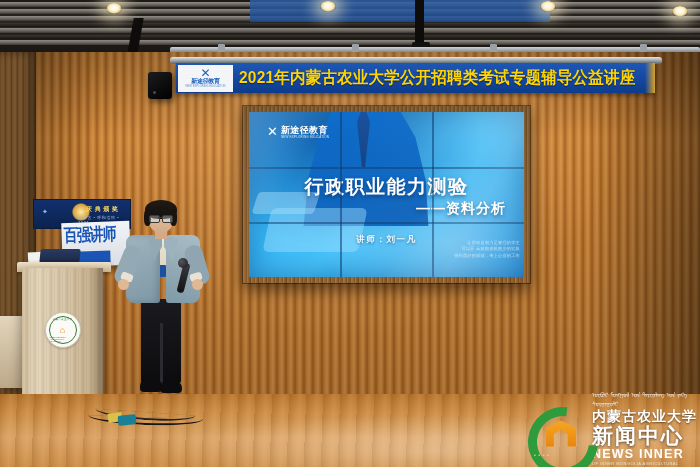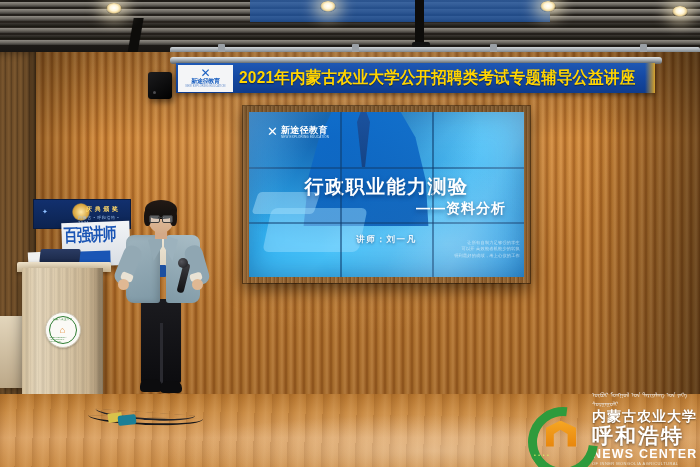--- a/index.html
+++ b/index.html
@@ -380,19 +380,19 @@
 
   <div class="watermark">
     <div class="wm-logo">
       <div class="wm-ring"></div>
       <div class="wm-arrow"></div>
       <div class="wm-dots">• • • •</div>
     </div>
     <div class="wm-text">
       <div class="wm-mn">ᠦᠪᠦᠷ ᠮᠣᠩᠭᠤᠯ ᠤᠨ ᠲᠠᠷᠢᠶᠠᠯᠠᠩ ᠤᠨ ᠶᠡᠬᠡ ᠰᠤᠷᠭᠠᠭᠤᠯᠢ</div>
       <div class="wm-cn1">内蒙古农业大学</div>
-      <div class="wm-cn2">呼和浩特</div>
-      <div class="wm-en">NEWS CENTER</div>
+      <div class="wm-cn2">新闻中心</div>
+      <div class="wm-en">NEWS INNER</div>
       <div class="wm-en2">OF INNER MONGOLIA AGRICULTURAL UNIVERSITY</div>
     </div>
   </div>
 
 </div>
 
 </body></html>

